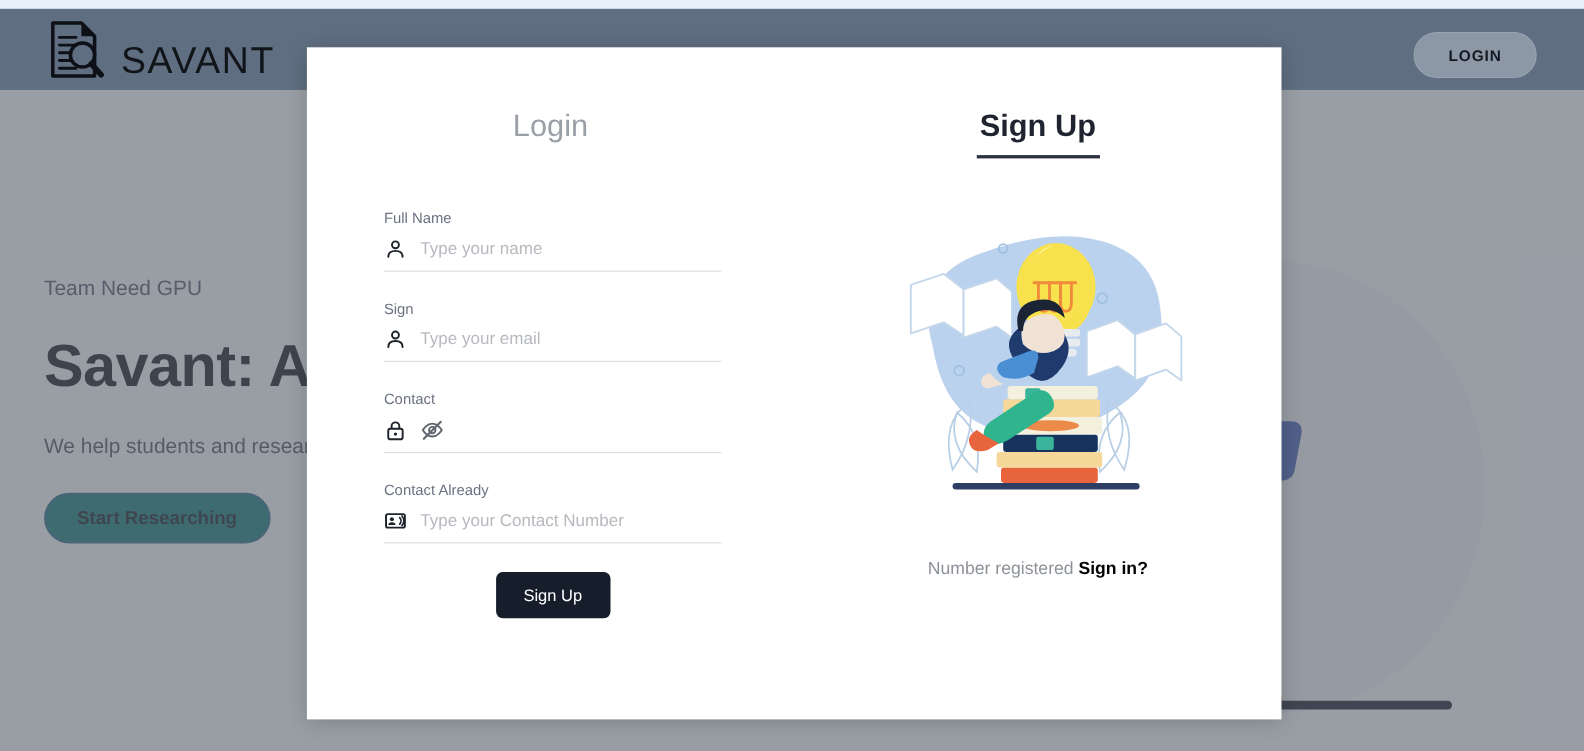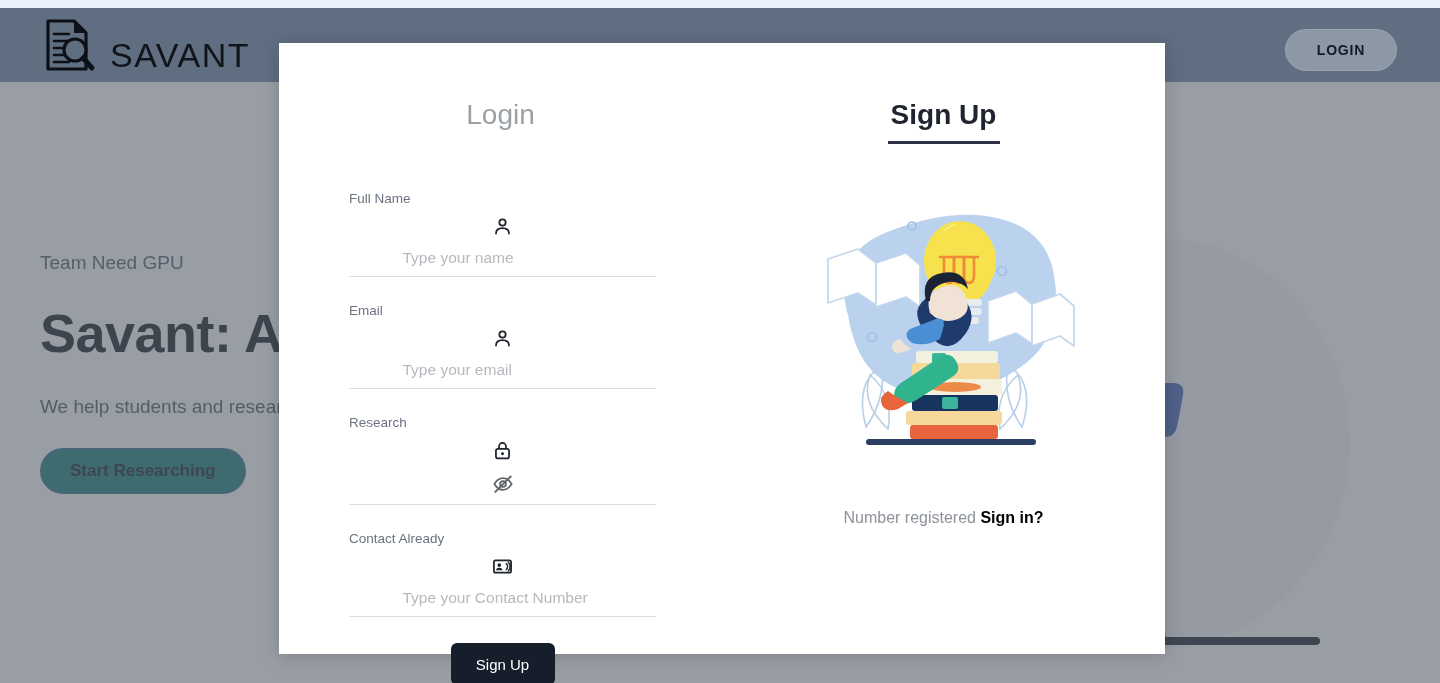--- a/index.html
+++ b/index.html
@@ -99,21 +99,21 @@
   }
 
   
   .form { position: absolute; left: 70px; top: 148px; width: 307px; }
   .field { margin-bottom: 26px; position: relative; }
   .field-label {
     font-size: 13.5px; color: #6b7280; margin-bottom: 10px; display: block;
   }
   .field-row {
     display: flex; align-items: center; gap: 12px;
-    border-bottom: 1px solid #dcdde0; padding-bottom: 9px; flex-direction: column;
+    border-bottom: 1px solid #dcdde0; padding-bottom: 9px;
   }
   .field-icon { width: 21px; height: 21px; flex: 0 0 21px; color: #1e232c; }
   .field-input {
     flex: 1 1 auto; border: 0; outline: 0; background: transparent;
     font-family: "Liberation Sans", sans-serif;
     font-size: 15.5px; color: #222;
   }
   .field-input::placeholder { color: #b6b9be; }
   .eye-toggle {
     width: 22px; height: 22px; flex: 0 0 22px; color: #60646c; cursor: pointer;
@@ -219,32 +219,32 @@
           <div class="field-row">
             <svg class="field-icon" viewBox="0 0 24 24">
               <circle cx="12" cy="7.5" r="3.6" fill="none" stroke="currentColor" stroke-width="2"></circle>
               <path d="M4.6 20 q0 -6.2 7.4 -6.2 q7.4 0 7.4 6.2" fill="none" stroke="currentColor" stroke-width="2" stroke-linecap="round"></path>
             </svg>
             <input class="field-input" type="text" placeholder="Type your name" style="">
           </div>
         </div>
 
         <div class="field">
-          <label class="field-label">Email</label>
+          <label class="field-label">Sign</label>
           <div class="field-row">
             <svg class="field-icon" viewBox="0 0 24 24">
               <circle cx="12" cy="7.5" r="3.6" fill="none" stroke="currentColor" stroke-width="2"></circle>
               <path d="M4.6 20 q0 -6.2 7.4 -6.2 q7.4 0 7.4 6.2" fill="none" stroke="currentColor" stroke-width="2" stroke-linecap="round"></path>
             </svg>
             <input class="field-input" type="email" placeholder="Type your email" style="">
           </div>
         </div>
 
         <div class="field">
-          <label class="field-label">Research</label>
+          <label class="field-label">Contact</label>
           <div class="field-row">
             <svg class="field-icon" viewBox="0 0 24 24">
               <rect x="4.5" y="10" width="15" height="11" rx="2.2" fill="none" stroke="currentColor" stroke-width="2"></rect>
               <path d="M8 10 V7.4 a4 4 0 0 1 8 0 V10" fill="none" stroke="currentColor" stroke-width="2"></path>
               <circle cx="12" cy="15.6" r="1.7" fill="currentColor"></circle>
             </svg>
             <svg class="eye-toggle" viewBox="0 0 24 24">
               <path d="M2.6 12 S6.4 5.6 12 5.6 S21.4 12 21.4 12 S17.6 18.4 12 18.4 S2.6 12 2.6 12 Z" fill="none" stroke="currentColor" stroke-width="1.9"></path>
               <circle cx="12" cy="12" r="3.2" fill="none" stroke="currentColor" stroke-width="1.9"></circle>
               <line x1="3.6" y1="20.6" x2="20.4" y2="3.8" stroke="currentColor" stroke-width="2.1" stroke-linecap="round"></line>

